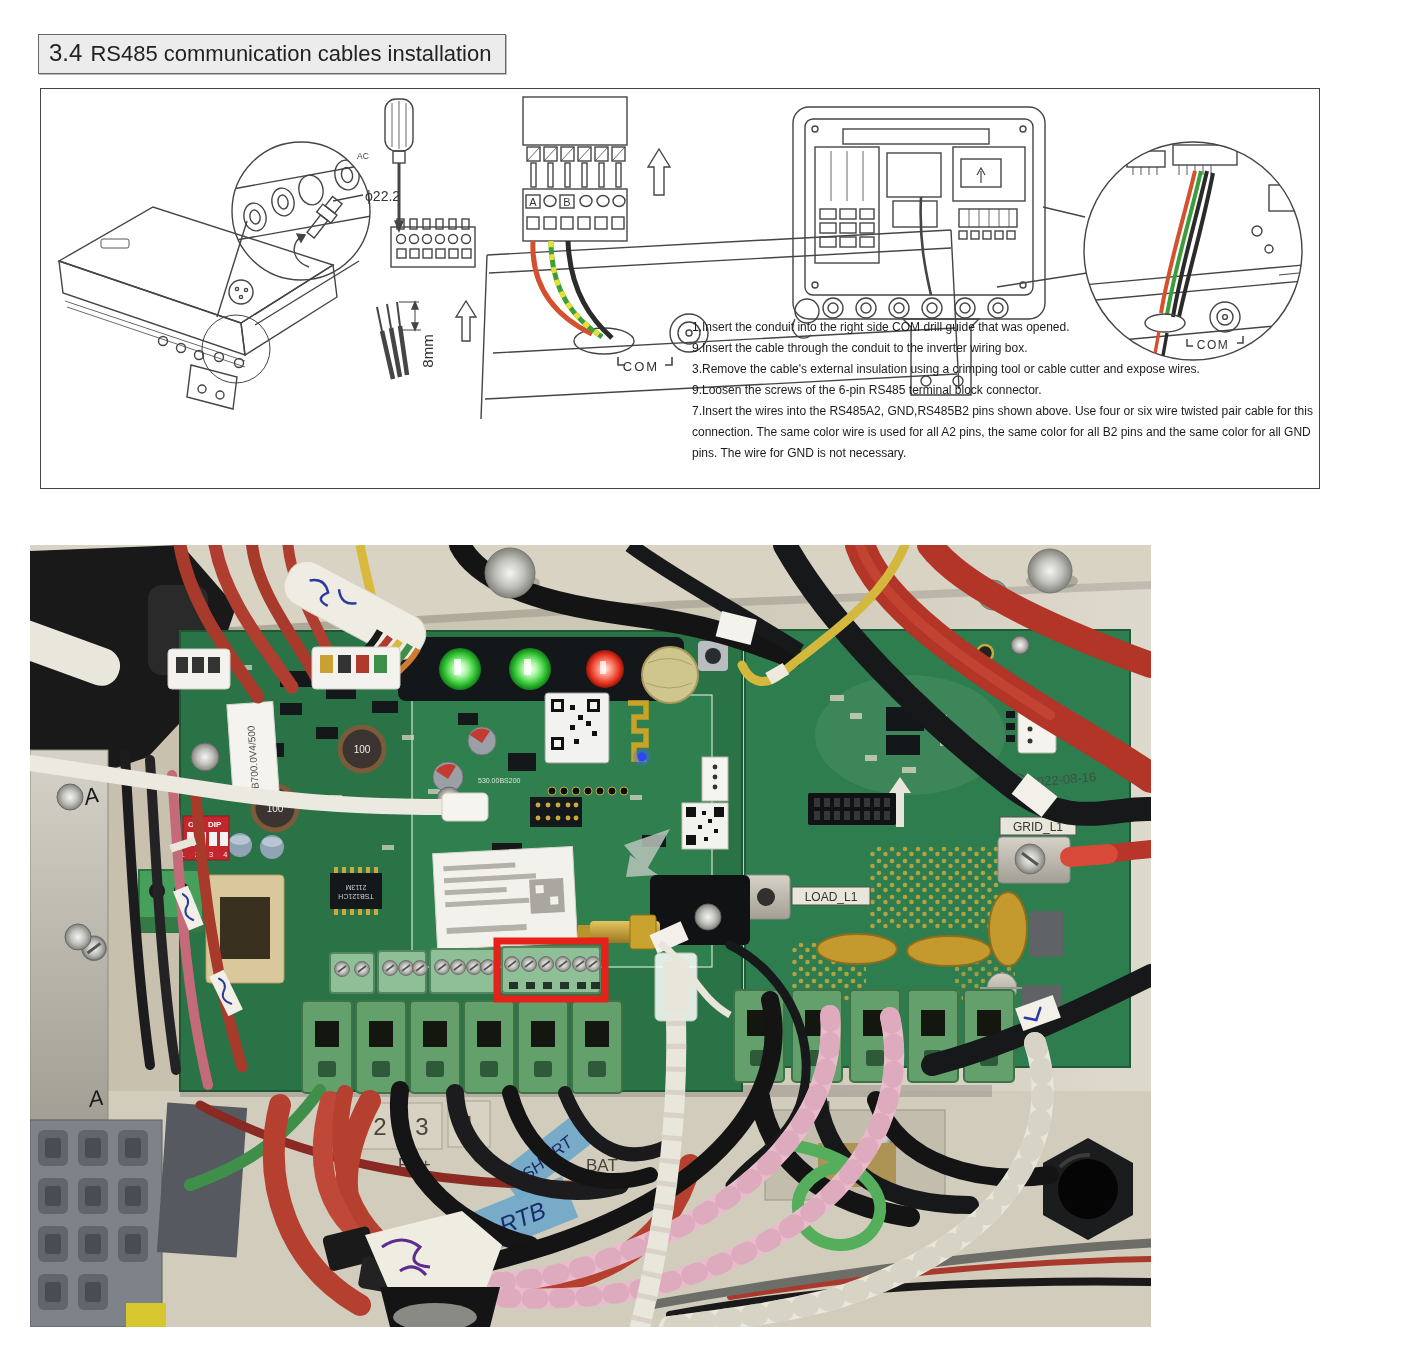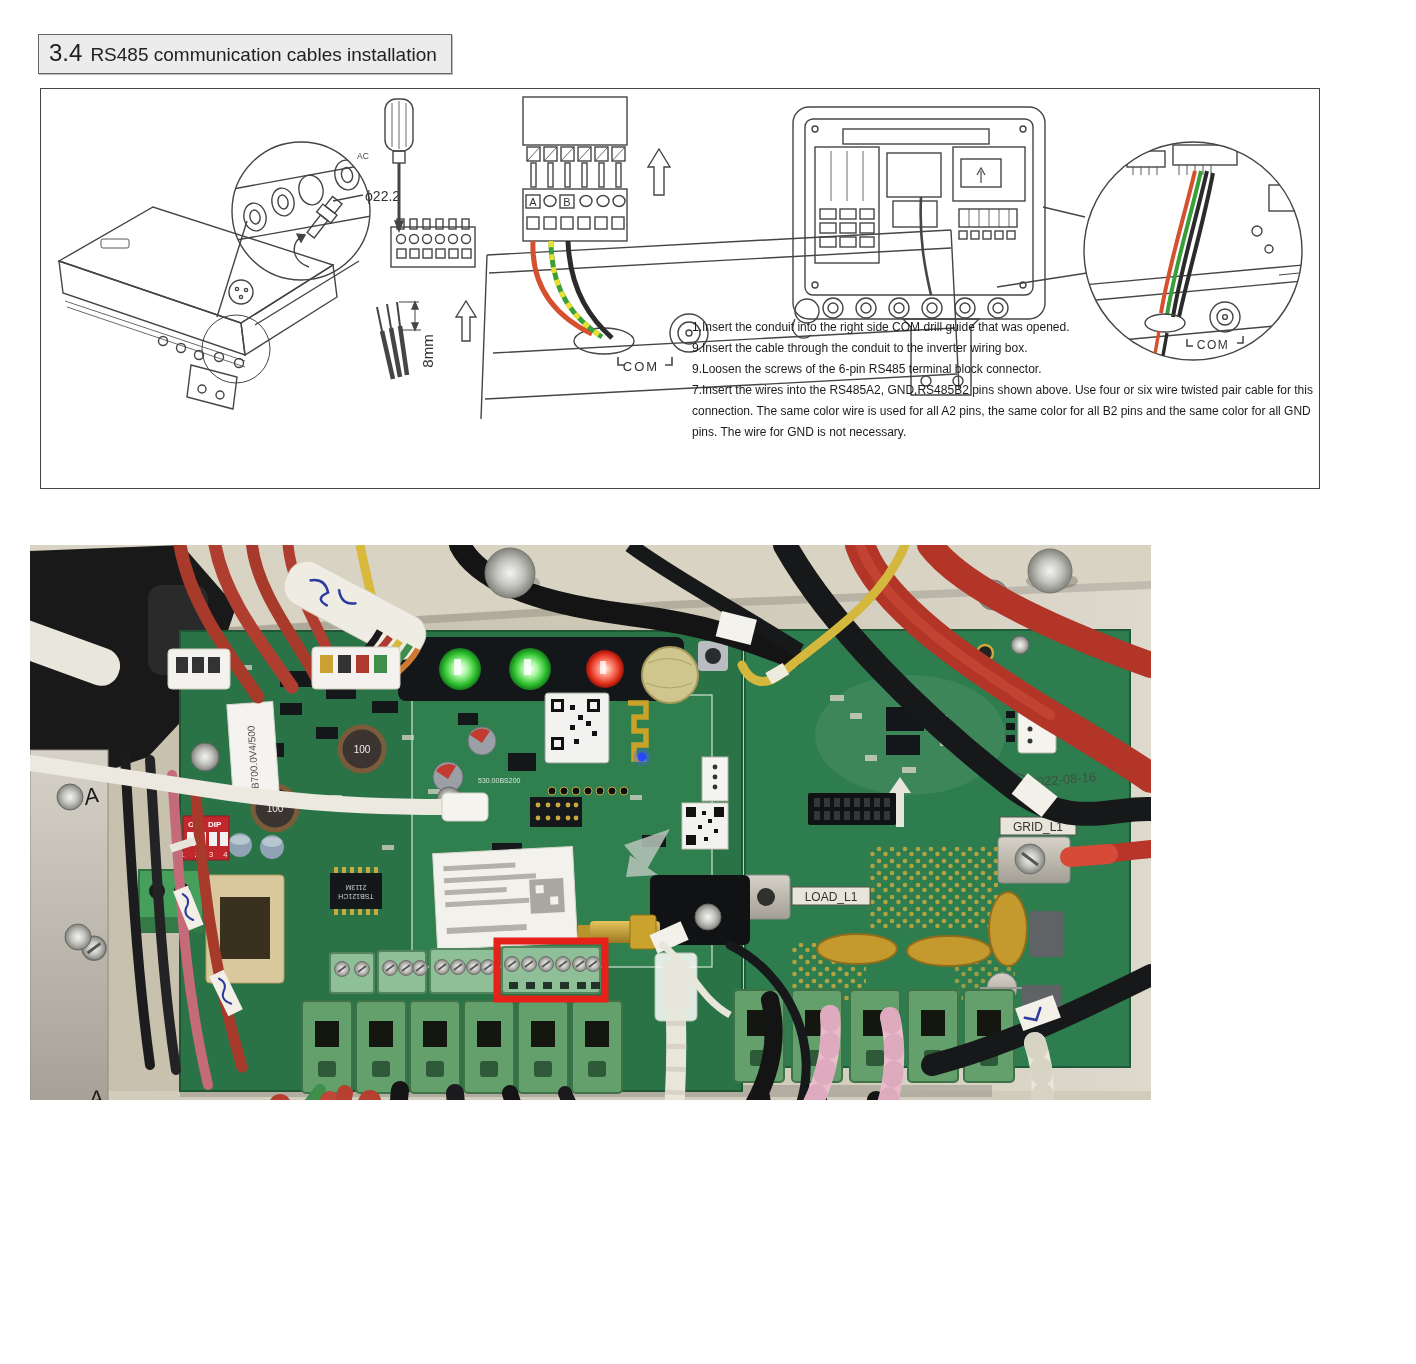--- a/index.html
+++ b/index.html
@@ -1,23 +1,23 @@
 <!DOCTYPE html>
 <html><head>
 <meta charset="utf-8">
 <style>
   html,body{margin:0;padding:0;background:#fff;}
-  #page{position:relative;width:1416px;height:1100px;background:#fff;overflow:hidden;
+  #page{position:relative;width:1416px;height:1364px;background:#fff;overflow:hidden;
         font-family:"Liberation Sans", sans-serif;}
   .abs{position:absolute;}
   #title-box{left:38px;top:34px;border:1.5px solid #666;background:#ececec;
              padding:4px 14px 6px 10px;display:flex;align-items:baseline;gap:8px;
              box-shadow:1px 1px 0 #bbb;}
   #title-box .num{font-size:24px;color:#222;}
-  #title-box .txt{font-size:19px;color:#222;}
+  #title-box .txt{font-size:22px;color:#222;}
   #diagram-panel{left:40px;top:88px;width:1278px;height:399px;border:1.5px solid #444;background:#fff;}
   #instructions{left:651px;top:228px;width:622px;font-size:12px;line-height:21px;color:#1b1b1b;}
   #instructions div{margin:0;}
   #photo-wrap{left:30px;top:545px;width:1121px;height:782px;}
   svg text{font-family:"Liberation Sans", sans-serif;}
 </style>
 </head>
 <body>
 
 <div id="page">
@@ -292,20 +292,21 @@
             <path d="M1196,254 h6 v-7" stroke-width="1.5"></path>
           </g>
         </g>
         <text x="1172" y="260" font-size="12" fill="#333" stroke="none" text-anchor="middle" letter-spacing="1.5">COM</text>
       </g>
     </svg>
 
     <div class="abs" id="instructions">
       <div>1.Insert the conduit into the right side COM drill guide that was opened.</div>
       <div>9.Insert the cable through the conduit to the inverter wiring box.</div>
+      <div>3.Remove the cable's external insulation using a crimping tool or cable cutter and expose wires.</div>
       <div>9.Loosen the screws of the 6-pin RS485 terminal block connector.</div>
       <div>7.Insert the wires into the RS485A2, GND,RS485B2 pins shown above. Use four or six wire twisted pair cable for this connection. The same color wire is used for all A2 pins, the same color for all B2 pins and the same color for all GND pins. The wire for GND is not necessary.</div>
     </div>
   </div>
 
   <div class="abs" id="photo-wrap">
     <svg width="1121" height="782" viewBox="0 0 1121 782">
       <defs>
         <linearGradient id="bgG" x1="0" y1="0" x2="1" y2="0">
           <stop offset="0" stop-color="#c6bfac"></stop>

